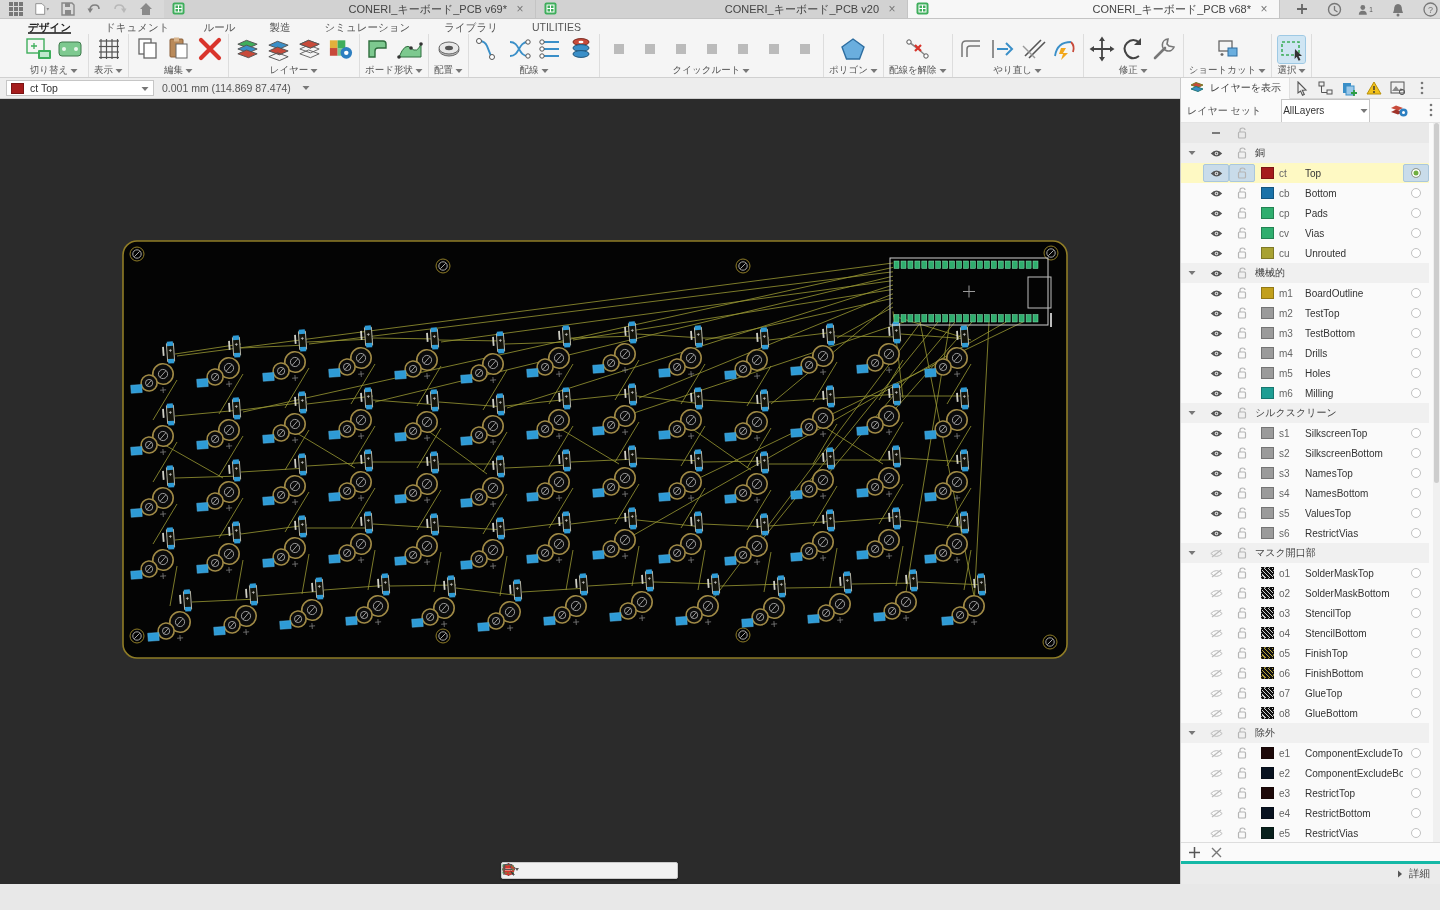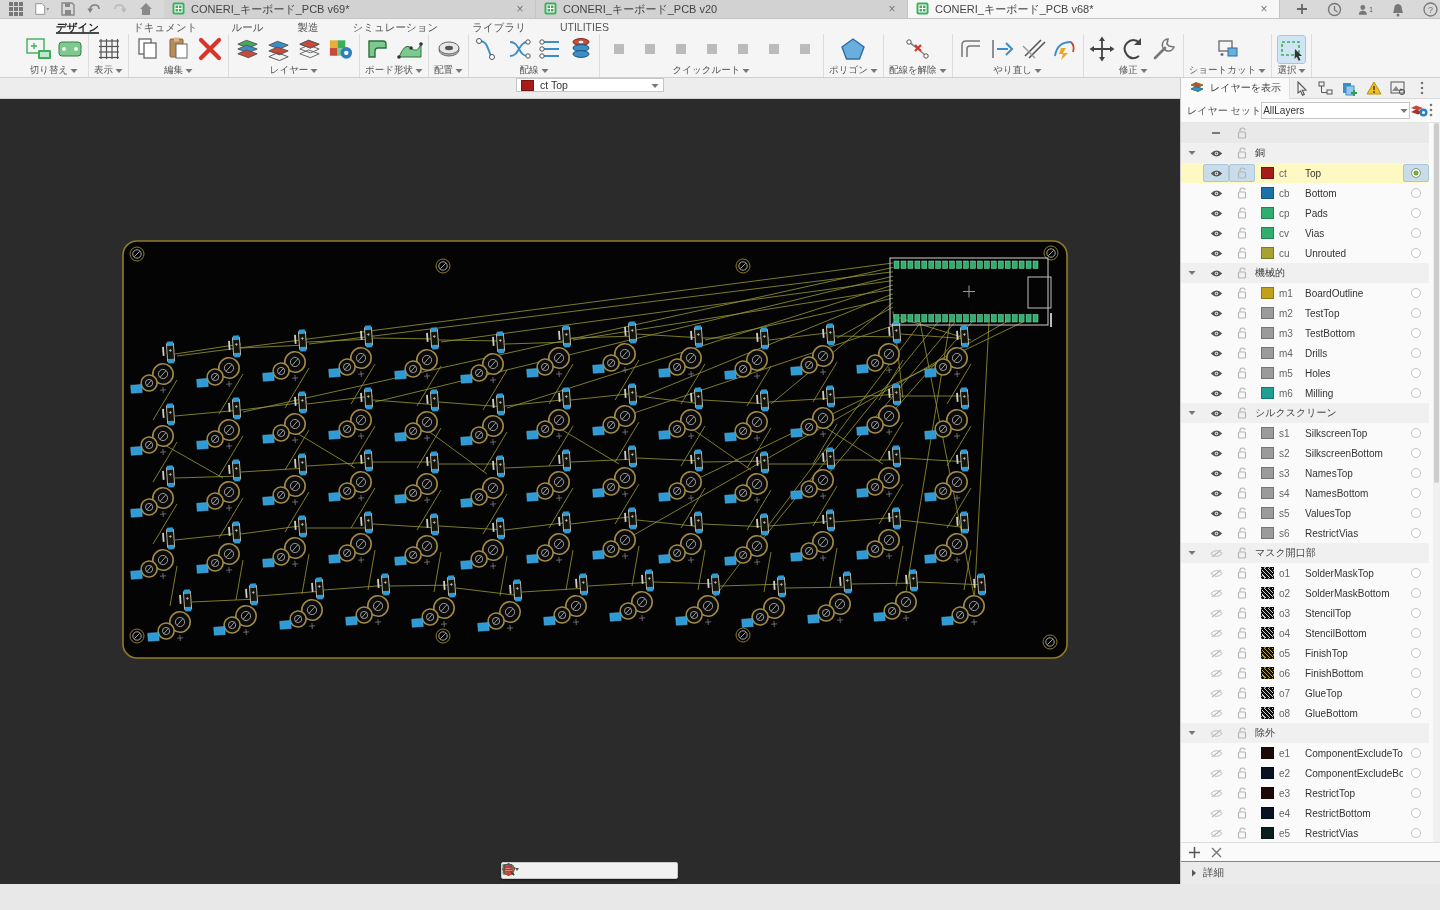--- a/index.html
+++ b/index.html
@@ -6,59 +6,59 @@
   html,body { width:1440px; height:910px; overflow:hidden; font-family:"Liberation Sans",sans-serif; background:#e8e8e8; }
   #app { position:relative; width:1440px; height:910px; }
 
   
   #titlebar { position:absolute; left:0; top:0; width:1440px; height:19px; background:#d9d9d9; display:flex; align-items:stretch; border-bottom:1px solid #c4c4c4; }
   #qa { display:flex; align-items:center; gap:10px; padding:0 10px 0 8px; }
   #qa .qaic { width:16px; height:16px; display:flex; align-items:center; justify-content:center; cursor:pointer; }
   #doctabs { display:flex; flex:0 0 auto; }
   .doctab { width:372px; display:flex; align-items:center; gap:6px; padding:0 8px; font-size:11px; color:#444; border-right:1px solid #c4c4c4; background:#d2d2d2; }
   .doctab.active { background:#f7f7f7; }
-  .doctab .dtlabel { flex:1; text-align:left; white-space:nowrap; overflow:hidden; text-overflow:ellipsis; }
+  .doctab .dtlabel { flex:1; text-align:right; white-space:nowrap; overflow:hidden; text-overflow:ellipsis; }
   .doctab .dtclose { width:14px; text-align:center; color:#777; font-size:12px; cursor:pointer; }
   #winicons { display:flex; align-items:center; gap:16px; padding-left:14px; }
   #winicons .wic { width:16px; height:16px; display:flex; align-items:center; justify-content:center; color:#666; }
 
   
   #ribbon { position:absolute; left:0; top:19px; width:1440px; height:59px; background:#f5f5f5; border-bottom:1px solid #d0d0d0; }
-  #ribbontabs { display:flex; gap:34px; padding:2px 0 0 56px; height:15px; }
+  #ribbontabs { display:flex; gap:34px; padding:2px 0 0 28px; height:15px; }
   .rtab { font-size:10.5px; color:#555; cursor:pointer; white-space:nowrap; }
   .rtab.active { color:#222; border-bottom:2px solid #4a4a4a; font-weight:bold; }
   #ribbongroups { display:flex; align-items:stretch; height:43px; padding-left:20px; }
   .rgroup { display:flex; flex-direction:column; align-items:center; padding:0 5px; border-right:1px solid #ddd; }
   .rgicons { display:flex; align-items:center; gap:4px; height:30px; }
   .rgic { width:27px; height:27px; display:flex; align-items:center; justify-content:center; cursor:pointer; border-radius:2px; }
   .rgic.active { background:#cfe5f3; outline:1px solid #9ec9e4; }
   .rglabel { font-size:9.5px; color:#555; white-space:nowrap; display:flex; align-items:center; gap:2px; }
 
   
-  #commandbar { position:absolute; left:0; top:78px; width:1180px; height:21px; background:#ededed; border-bottom:1px solid #cfcfcf; display:flex; align-items:center; gap:8px; padding:0 6px;flex-direction:column; }
+  #commandbar { position:absolute; left:0; top:78px; width:1180px; height:21px; background:#ededed; border-bottom:1px solid #cfcfcf; display:flex; align-items:center; gap:8px; padding:0 6px; }
   #layersel { width:148px; height:16px; background:#fff; border:1px solid #c6c6c6; display:flex; align-items:center; gap:6px; padding:0 4px; font-size:10.5px; color:#333; cursor:pointer; }
   #layersel .sw { width:13px; height:11px; }
   #layersel .car { margin-left:auto; }
   #coords { font-size:10.5px; color:#555; white-space:nowrap; }
   #cmdline { flex:1; height:16px; background:#fbfbfb; border:1px solid #d2d2d2; font-size:10.5px; color:#9a9a9a; display:flex; align-items:center; padding:0 6px; }
   #cmdcaret { width:14px; display:flex; justify-content:center; }
 
   
   #canvas { position:absolute; left:0; top:99px; width:1180px; height:785px; background:#2b2b2b; overflow:hidden; }
   #canvas svg { position:absolute; left:0; top:0; }
   #canvastoolbar { position:absolute; left:501px; top:763px; height:17px; background:#f1f1f1; border:1px solid #c9c9c9; border-radius:2px; display:flex; align-items:center; gap:3px; padding:0 4px; box-shadow:0 1px 2px rgba(0,0,0,.4); }
   #canvastoolbar .cic { width:14px; height:14px; display:flex; align-items:center; justify-content:center; cursor:pointer; }
 
   
   #panel { position:absolute; left:1180px; top:78px; width:260px; height:806px; background:#fafafa; border-left:1px solid #c9c9c9; display:flex; flex-direction:column; }
   #panelheader { height:21px; background:#f0f0f0; border-bottom:1px solid #d8d8d8; display:flex; align-items:center; }
   #panelheader .ptab { height:21px; display:flex; align-items:center; gap:5px; padding:0 8px; background:#fafafa; border-right:1px solid #e0e0e0; font-size:10px; color:#444; }
   #panelheader .phic { width:24px; height:18px; display:flex; align-items:center; justify-content:center; cursor:pointer; }
-  #layersetrow { height:23px; display:flex; align-items:center; gap:0; padding:0 6px; font-size:10px; color:#555; }
-  #layersetsel { flex:1; height:17px; background:#fff; border:1px solid #c6c6c6; display:flex; align-items:center; font-size:10px; color:#333; padding:0 1px; cursor:pointer; }
+  #layersetrow { height:23px; display:flex; align-items:center; gap:20px; padding:0 6px; font-size:10px; color:#555; }
+  #layersetsel { flex:1; height:24px; background:#fff; border:1px solid #c6c6c6; display:flex; align-items:center; font-size:10px; color:#333; padding:0 1px; cursor:pointer; }
   #layersetsel .car { margin-left:auto; }
   #rowswrap { flex:1; overflow:hidden; position:relative; border-top:1px solid #e4e4e4; }
   #rows { width:248px; }
   #vscroll { position:absolute; right:0; top:0; width:7px; height:100%; background:#f0f0f0; }
   #vscroll .thumb { position:absolute; top:0; left:1px; width:5px; height:360px; background:#cdcdcd; border-radius:3px; }
   .lrow { height:20px; display:flex; align-items:center; font-size:10px; color:#333; }
   .lrow.util { background:#e9e9e9; }
   .lrow.group { background:#f0f0f0; color:#444; }
   .lrow.sel { background:#fef9c3; }
   .cell { display:flex; align-items:center; justify-content:center; }
@@ -73,21 +73,21 @@
   .radio { width:10px; height:10px; border-radius:50%; border:1px solid #c2c2c2; background:#fff; }
   .radio.on { border-color:#9a9a9a; background:#6fae3e; box-shadow:inset 0 0 0 1.5px #fff; }
   .selbox { background:#c9dcea; border:1px solid #aac7dc; border-radius:2px; }
   .sw.hatch { background:repeating-linear-gradient(45deg,#111 0 2px,#cfcfcf 2px 3px); }
   .sw.hatchy { background:repeating-linear-gradient(45deg,#111 0 2px,#b9a53a 2px 3px); }
   .sw.dotr { background:#1c0808; background-image:radial-gradient(#c23b3b 18%, transparent 20%); background-size:4px 4px; }
   .sw.dotb { background:#081220; background-image:radial-gradient(#3b76c2 18%, transparent 20%); background-size:4px 4px; }
   .sw.dott { background:#08201c; background-image:radial-gradient(#3bc2a8 18%, transparent 20%); background-size:4px 4px; }
   #panelfoot { height:19px; border-top:1px solid #ddd; display:flex; align-items:center; gap:8px; padding:0 6px; background:#fafafa; }
   #panelfoot .pfic { width:14px; height:14px; display:flex; align-items:center; justify-content:center; color:#555; cursor:pointer; font-size:13px; }
-  #detailrow { height:23px; background:#ebebeb; border-top:1px solid #14b8a6; display:flex; align-items:center; gap:6px; padding:0 10px; font-size:10.5px; color:#444; }
+  #detailrow { height:23px; background:#ebebeb; border-top:3px solid #14b8a6; display:flex; align-items:center; gap:6px; padding:0 10px; font-size:10.5px; color:#444;justify-content:flex-end; }
 
   
   #statusbar { position:absolute; left:0; top:884px; width:1180px; height:26px; background:#ebebeb; border-top:1px solid #cfcfcf; display:flex; align-items:center; padding:0 10px; font-size:10.5px; color:#666; }
 </style>
 </head>
 <body>
 
 <div id="app">
 
   <div id="titlebar">

